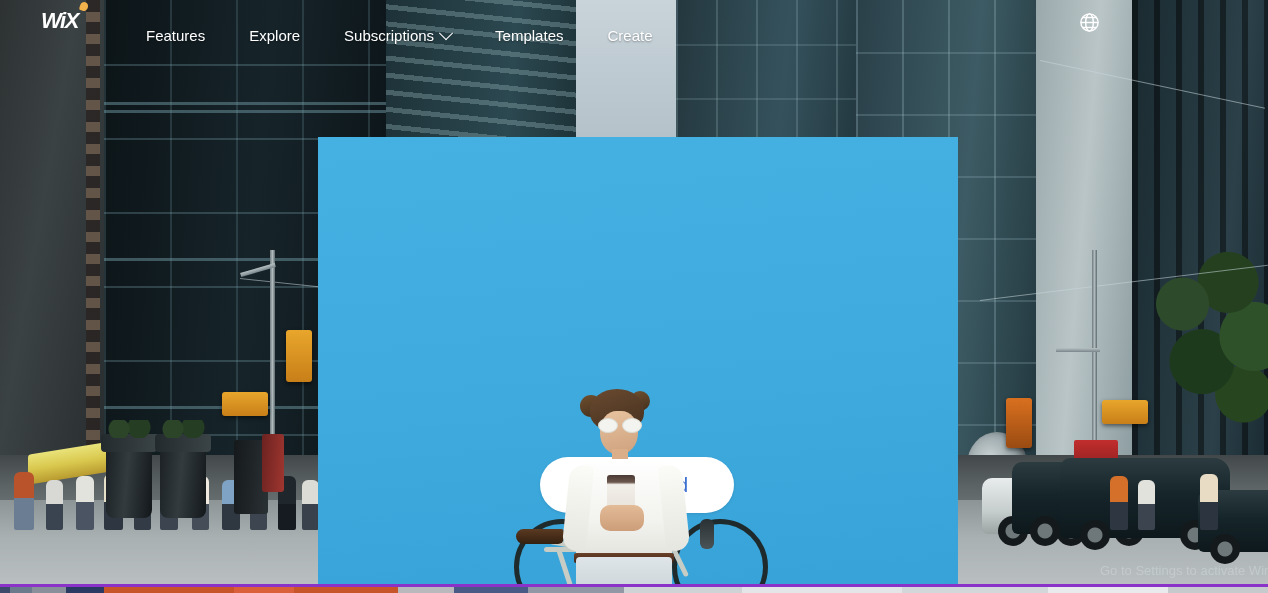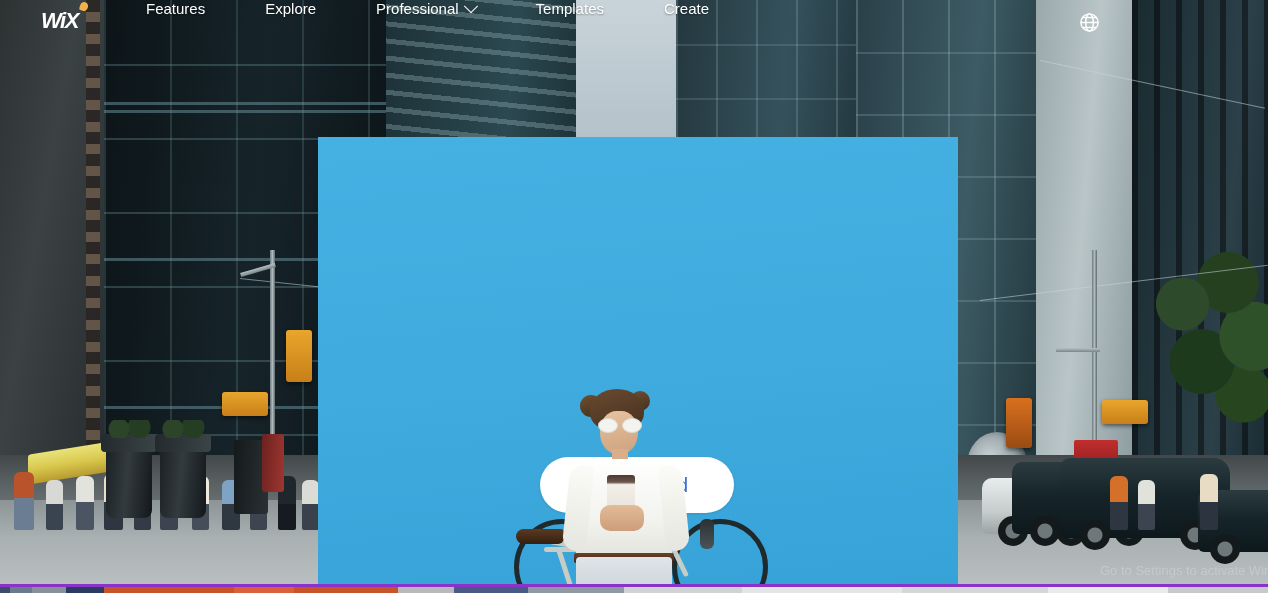--- a/index.html
+++ b/index.html
@@ -299,21 +299,21 @@
     line-height: 34px;
   }
   .logo .dot {
     position: absolute; left: 39px; top: -2px;
     width: 8px; height: 9px; border-radius: 50% 50% 50% 20%;
     background: #f2b24b;
     transform: rotate(18deg);
   }
   .navlinks {
     position: absolute; left: 146px; top: 0; height: 44px;
-    display: flex; align-items: flex-start; gap: 16px;
+    display: flex; align-items: flex-end; gap: 0;
   }
   .navlink {
     color: #ffffff;
     font-size: 15px;
     text-decoration: none;
     padding: 0 0;
     margin-right: 44px;
     white-space: nowrap;
     display: inline-flex; align-items: center; gap: 7px;
     cursor: pointer;
@@ -494,21 +494,21 @@
     </div>
 
     <div class="navlinks">
       <a class="navlink">
         <span>Features</span>
       </a>
       <a class="navlink">
         <span>Explore</span>
       </a>
       <a class="navlink">
-        <span>Professional</span>
+        <span>Subscriptions</span>
         <span class="chev"></span>
       </a>
       <a class="navlink">
         <span>Templates</span>
       </a>
       <a class="navlink">
         <span>Create</span>
       </a>
     </div>
 

